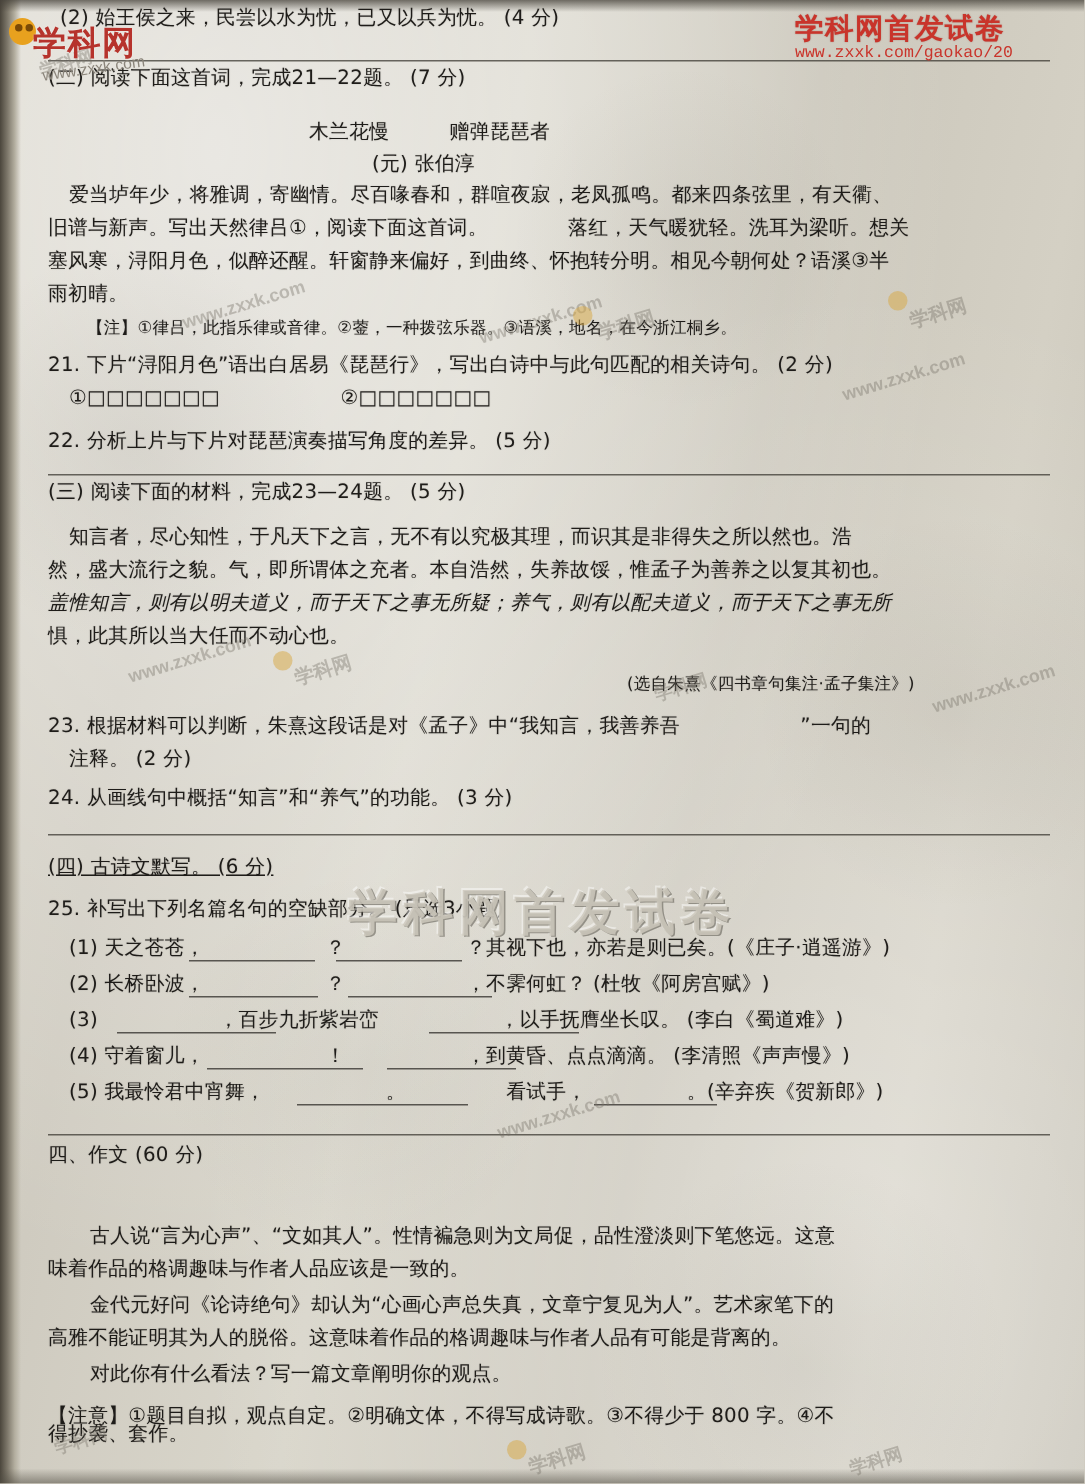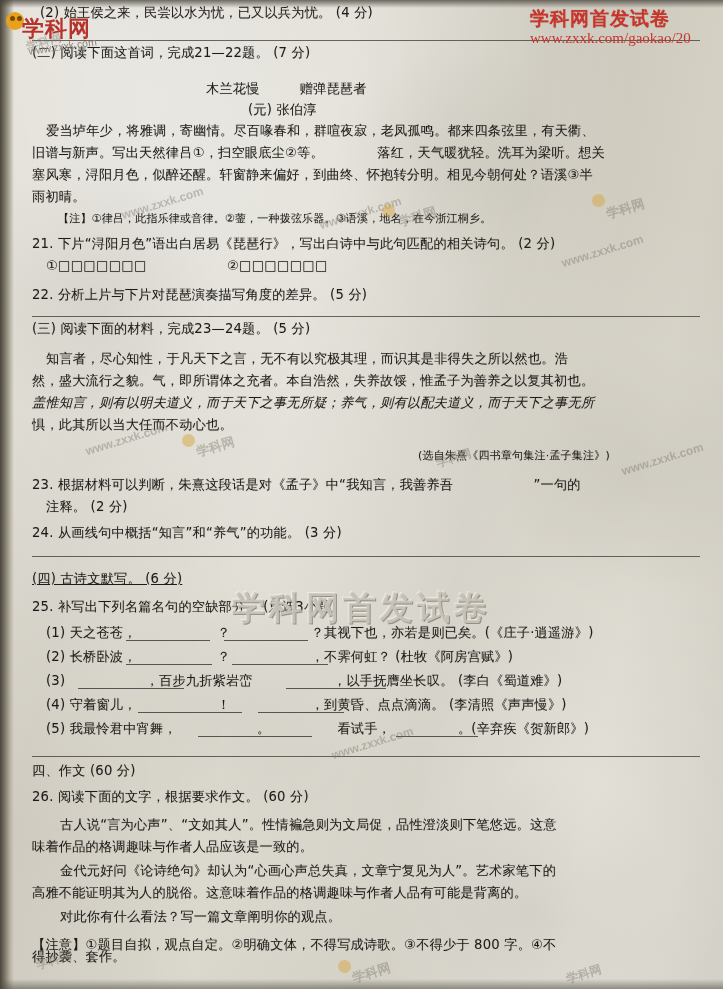--- a/index.html
+++ b/index.html
@@ -125,22 +125,22 @@
     font-weight: bold;
     letter-spacing: 1px;
     font-family: "DejaVu Sans", sans-serif;
     z-index: 7;
     text-shadow: 0 0 1px rgba(120,20,12,0.4);
   }
   .brand-url {
     position: absolute;
     left: 530px; top: 30px;
     color: #c9342b;
-    font-size: 15px;
-    font-family: Liberation Serif, serif;
+    font-size: 11px;
+    font-family: Liberation Mono, monospace;
     z-index: 7;
   }
   .logo-mark {
     position: absolute;
     z-index: 7;
   }
   .logo-mark .dot {
     position: absolute;
     border-radius: 50%;
   }
@@ -224,21 +224,21 @@
     <div class="ln" style="left:22px; top:6px;">(2) 始王侯之来，民尝以水为忧，已又以兵为忧。 (4 分)</div>
 
     <div class="rule" style="left:14px; top:40px; width:668px;"></div>
 
     <div class="ln" style="left:14px; top:46px;">(二) 阅读下面这首词，完成21—22题。 (7 分)</div>
 
     <div class="ln" style="left:188px; top:82px;">木兰花慢　　　赠弹琵琶者</div>
     <div class="ln" style="left:230px; top:103px;">(元) 张伯淳</div>
 
     <div class="ln" style="left:28px; top:124px;">爱当垆年少，将雅调，寄幽情。尽百喙春和，群喧夜寂，老凤孤鸣。都来四条弦里，有天衢、</div>
-    <div class="ln" style="left:14px; top:146px;">旧谱与新声。写出天然律吕①，扫空眼底尘②等。　　　　落红，天气暖犹轻。洗耳为梁听。想关</div>
+    <div class="ln" style="left:14px; top:146px;">旧谱与新声。写出天然律吕①，阅读下面这首词。　　　　落红，天气暖犹轻。洗耳为梁听。想关</div>
     <div class="ln" style="left:14px; top:168px;">塞风寒，浔阳月色，似醉还醒。轩窗静来偏好，到曲终、怀抱转分明。相见今朝何处？语溪③半</div>
     <div class="ln" style="left:14px; top:190px;">雨初晴。</div>
 
     <div class="ln sm" style="left:24px; top:213px;margin-left:16px;">【注】①律吕，此指乐律或音律。②蓥，一种拨弦乐器。③语溪，地名，在今浙江桐乡。</div>
 
     <div class="ln" style="left:14px; top:237px;">21. 下片“浔阳月色”语出白居易《琵琶行》，写出白诗中与此句匹配的相关诗句。 (2 分)</div>
     <div class="ln" style="left:28px; top:259px;">①□□□□□□□　　　　　　②□□□□□□□</div>
 
     <div class="ln" style="left:14px; top:288px;">22. 分析上片与下片对琵琶演奏描写角度的差异。 (5 分)</div>
 
@@ -276,21 +276,20 @@
     <div class="rule" style="left:60px;  top:688px; width:106px; background:#2c2a26;"></div>
     <div class="rule" style="left:268px; top:688px; width:100px; background:#2c2a26;"></div>
     <div class="rule" style="left:120px; top:712px; width:104px; background:#2c2a26;"></div>
     <div class="rule" style="left:240px; top:712px; width:86px; background:#2c2a26;"></div>
     <div class="rule" style="left:180px; top:736px; width:114px; background:#2c2a26;"></div>
     <div class="rule" style="left:378px; top:736px; width:82px; background:#2c2a26;"></div>
 
     <div class="rule" style="left:14px; top:756px; width:668px;"></div>
 
     <div class="ln" style="left:14px; top:764px;">四、作文 (60 分)</div>
-    <div class="ln" style="left:14px; top:790px;">26. 阅读下面的文字，根据要求作文。 (60 分)</div>
 
     <div class="ln" style="left:42px; top:818px;">古人说“言为心声”、“文如其人”。性情褊急则为文局促，品性澄淡则下笔悠远。这意</div>
     <div class="ln" style="left:14px; top:840px;">味着作品的格调趣味与作者人品应该是一致的。</div>
     <div class="ln" style="left:42px; top:864px;">金代元好问《论诗绝句》却认为“心画心声总失真，文章宁复见为人”。艺术家笔下的</div>
     <div class="ln" style="left:14px; top:886px;">高雅不能证明其为人的脱俗。这意味着作品的格调趣味与作者人品有可能是背离的。</div>
     <div class="ln" style="left:42px; top:910px;">对此你有什么看法？写一篇文章阐明你的观点。</div>
     <div class="ln" style="left:14px; top:938px;">【注意】①题目自拟，观点自定。②明确文体，不得写成诗歌。③不得少于 800 字。④不</div>
     <div class="ln" style="left:14px; top:936px;margin-top:14px;">得抄袭、套作。</div>
 
   </div>

